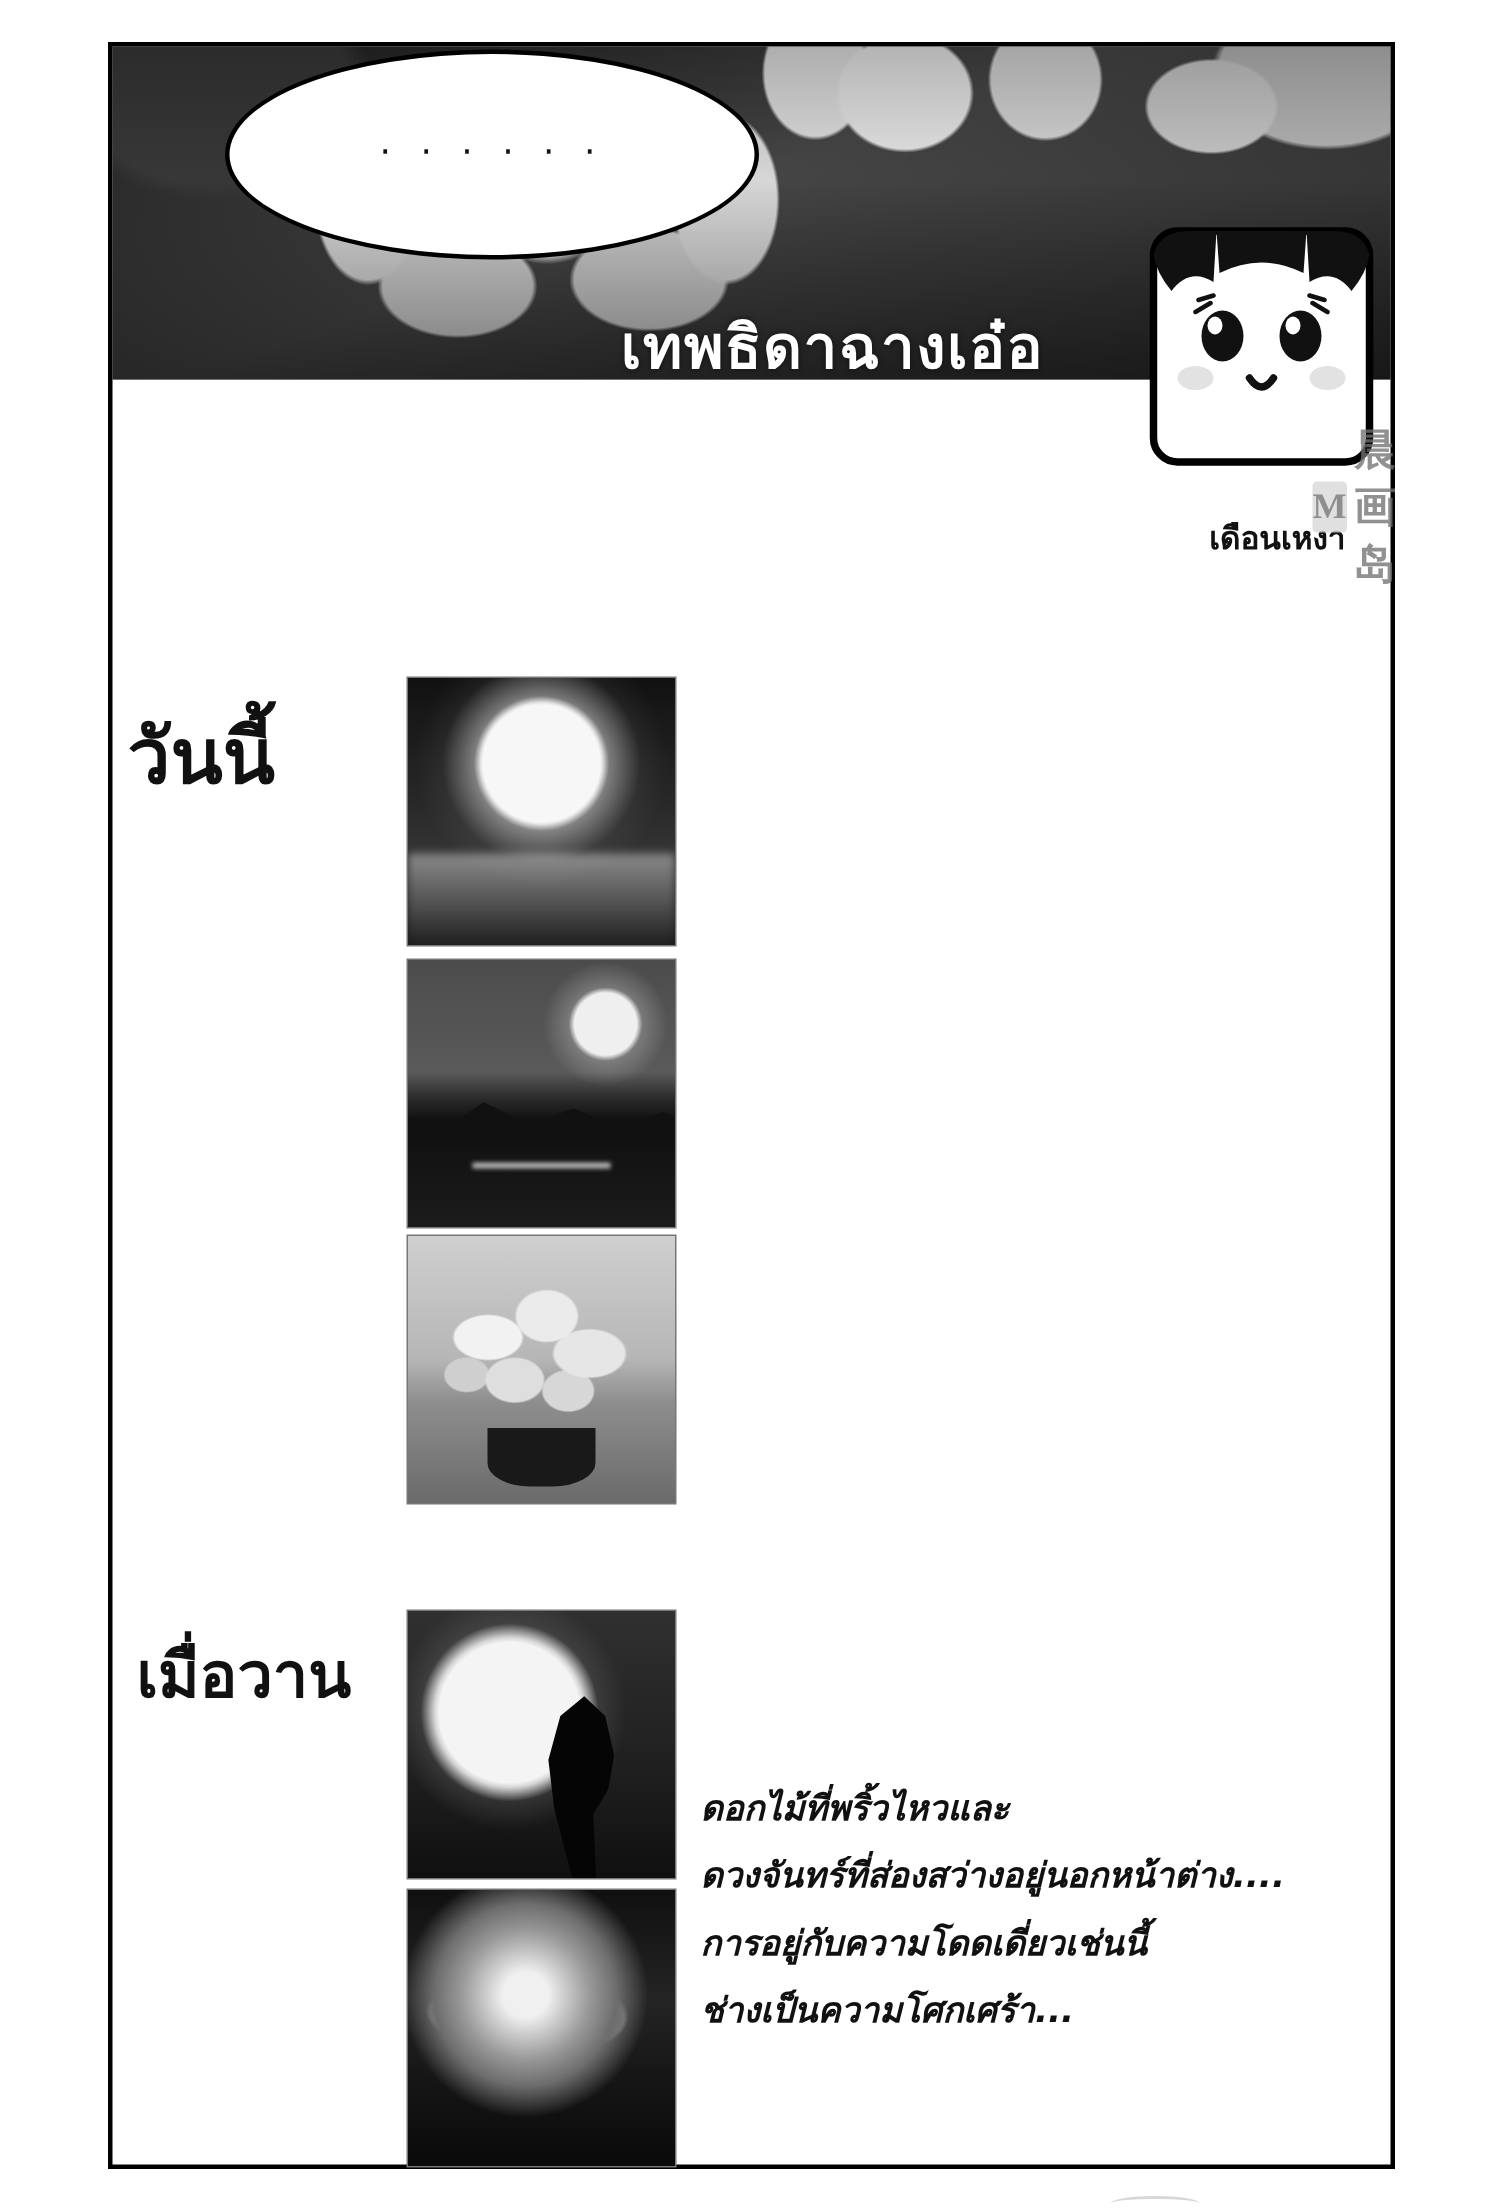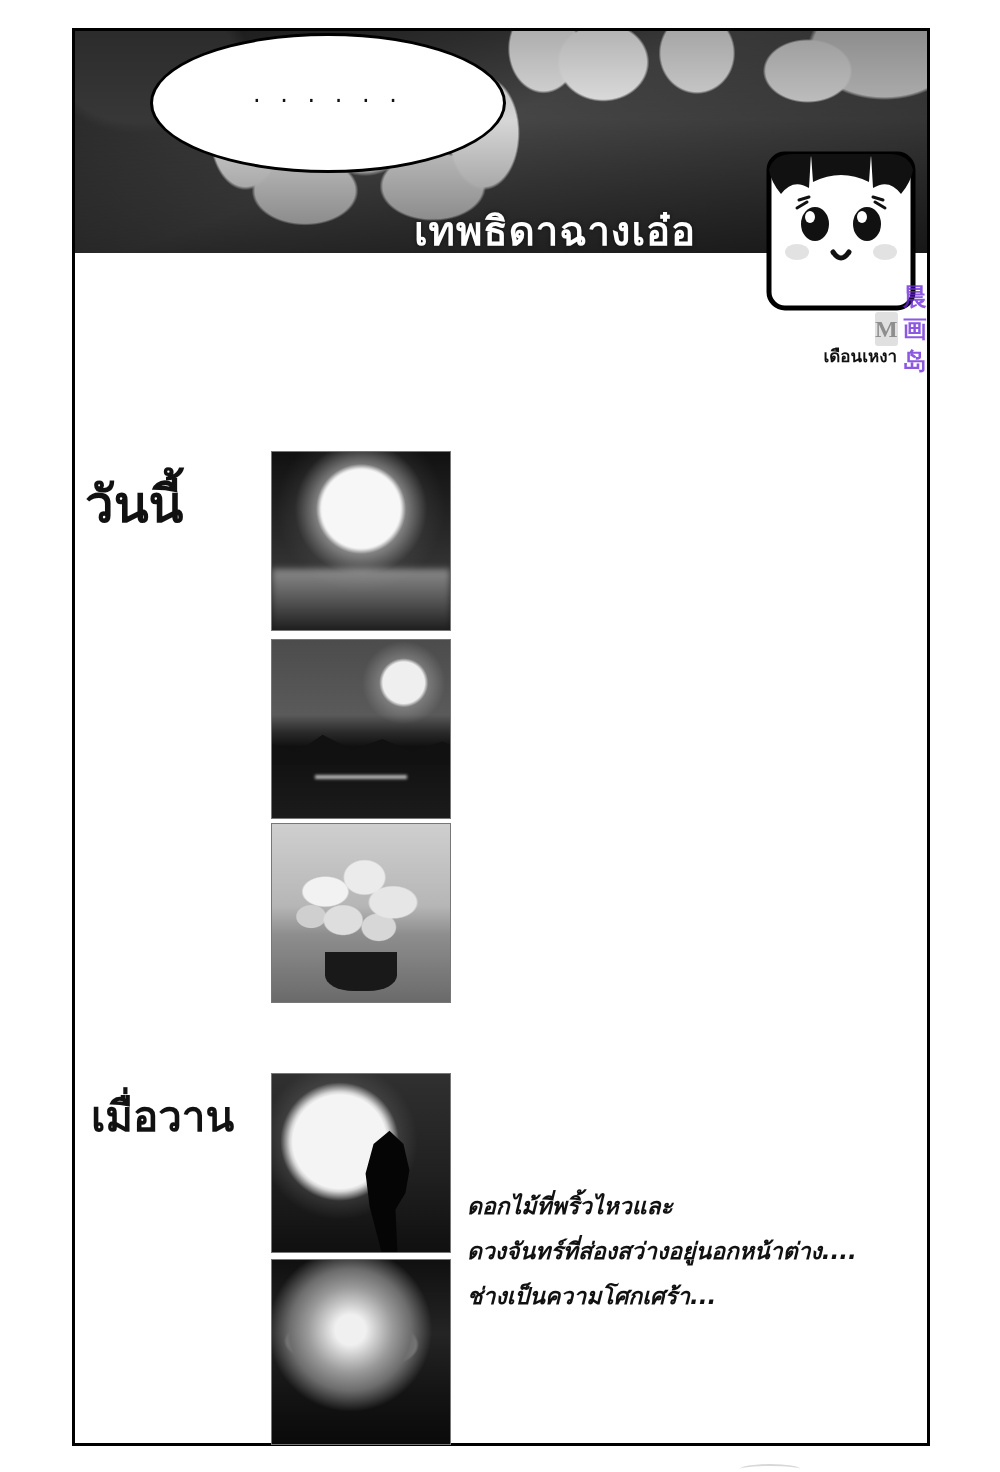--- a/index.html
+++ b/index.html
@@ -128,33 +128,33 @@
     color: #6f6f6f;
     font-size: 24px;
     font-weight: bold;
     display: flex;
     align-items: center;
     justify-content: center;
     border-radius: 3px;
     font-family: "Liberation Serif", serif;
   }
   .watermark .wm-text {
-    color: #6d28d9;
-    font-size: 24px;
+    color: #737373;
+    font-size: 28px;
     font-weight: bold;
     letter-spacing: 1px;
     font-family: Liberation Mono, monospace;
   }
 
   
   .subtitle {
     position: absolute;
     right: 30px;
     top: 311px;
-    font-size: 17px;
+    font-size: 21px;
     font-weight: bold;
     color: #111;
   }
 
   
   .label-today {
     position: absolute;
     left: 10px;
     top: 432px;
     font-size: 51px;
@@ -353,18 +353,19 @@
   <div class="photo p4">
     <div class="ph-inner silhouette"></div>
   </div>
   <div class="photo p5">
     <div class="ph-inner rose"></div>
   </div>
 
   <div class="caption">
     <p>ดอกไม้ที่พริ้วไหวและ</p>
     <p>ดวงจันทร์ที่ส่องสว่างอยู่นอกหน้าต่าง....</p>
+    <p>การอยู่กับความโดดเดี่ยวเช่นนี้</p>
     <p>ช่างเป็นความโศกเศร้า...</p>
   </div>
 
 </div>
 
 <div class="bottom-edge"></div>
 
 </body></html>

